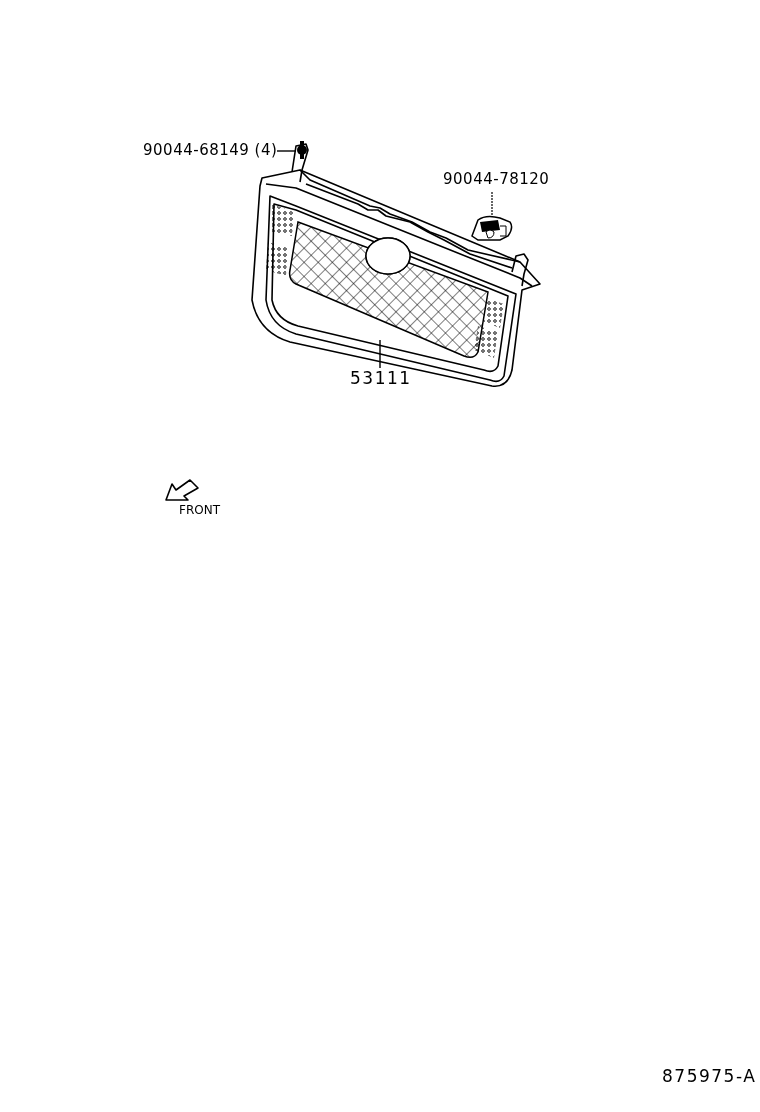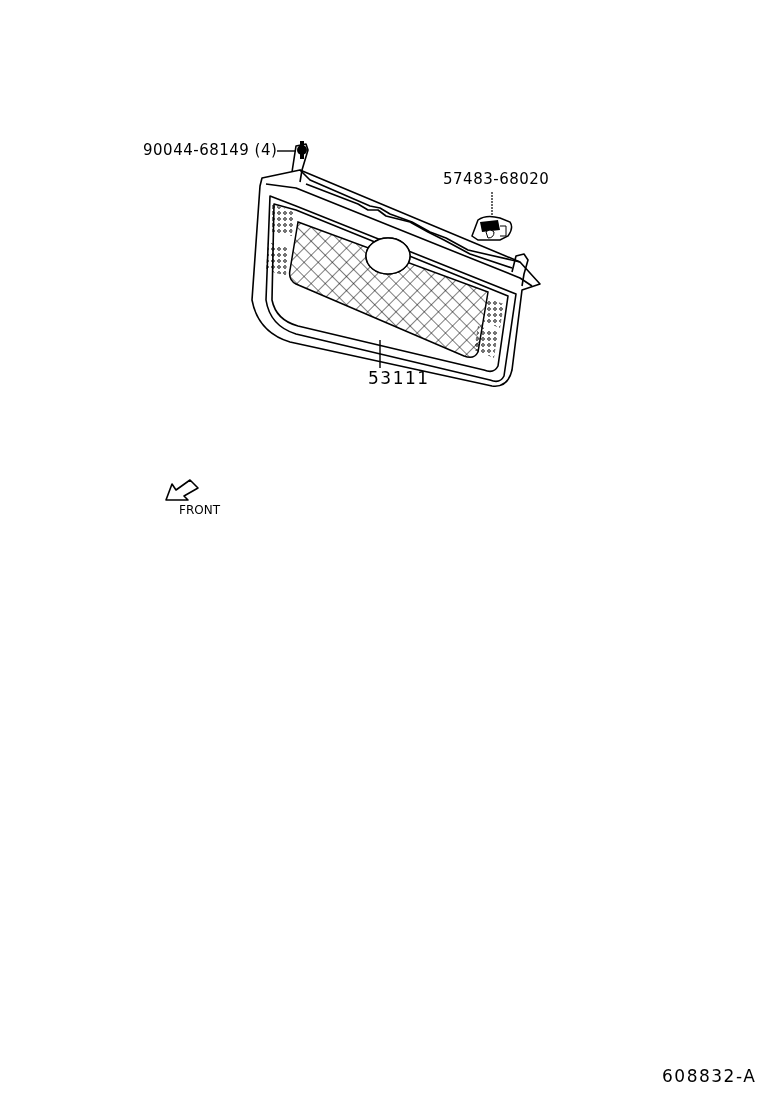--- a/index.html
+++ b/index.html
@@ -77,18 +77,18 @@
     <path d="M478 326 L498 332 L494 358 L474 350 Z" fill="url(#dots)"></path>
 
     <line x1="380" y1="340" x2="380" y2="368" stroke="#000" stroke-width="1.4"></line>
 
     <g>
       <path d="M166 500 L172 484 L176 490 L190 480 L198 488 L184 496 L188 500 Z" fill="#fff" stroke="#000" stroke-width="1.6" stroke-linejoin="round"></path>
     </g>
   </svg>
 
   <div class="label" style="left:143px; top:143px;">90044-68149 (4)</div>
-  <div class="label" style="left:443px; top:172px;">57483-68020</div>
-  <div class="label big" style="left:350px; top:370px;margin-left:18px;">53111</div>
+  <div class="label" style="left:443px; top:172px;">90044-78120</div>
+  <div class="label big" style="left:350px; top:370px;">53111</div>
   <div class="label small" style="left:131px; top:504px;margin-left:48px;">FRONT</div>
-  <div class="label big" style="left:662px; top:1068px;">608832-A</div>
+  <div class="label big" style="left:662px; top:1068px;">875975-A</div>
 
 </div>
 
 </body></html>

